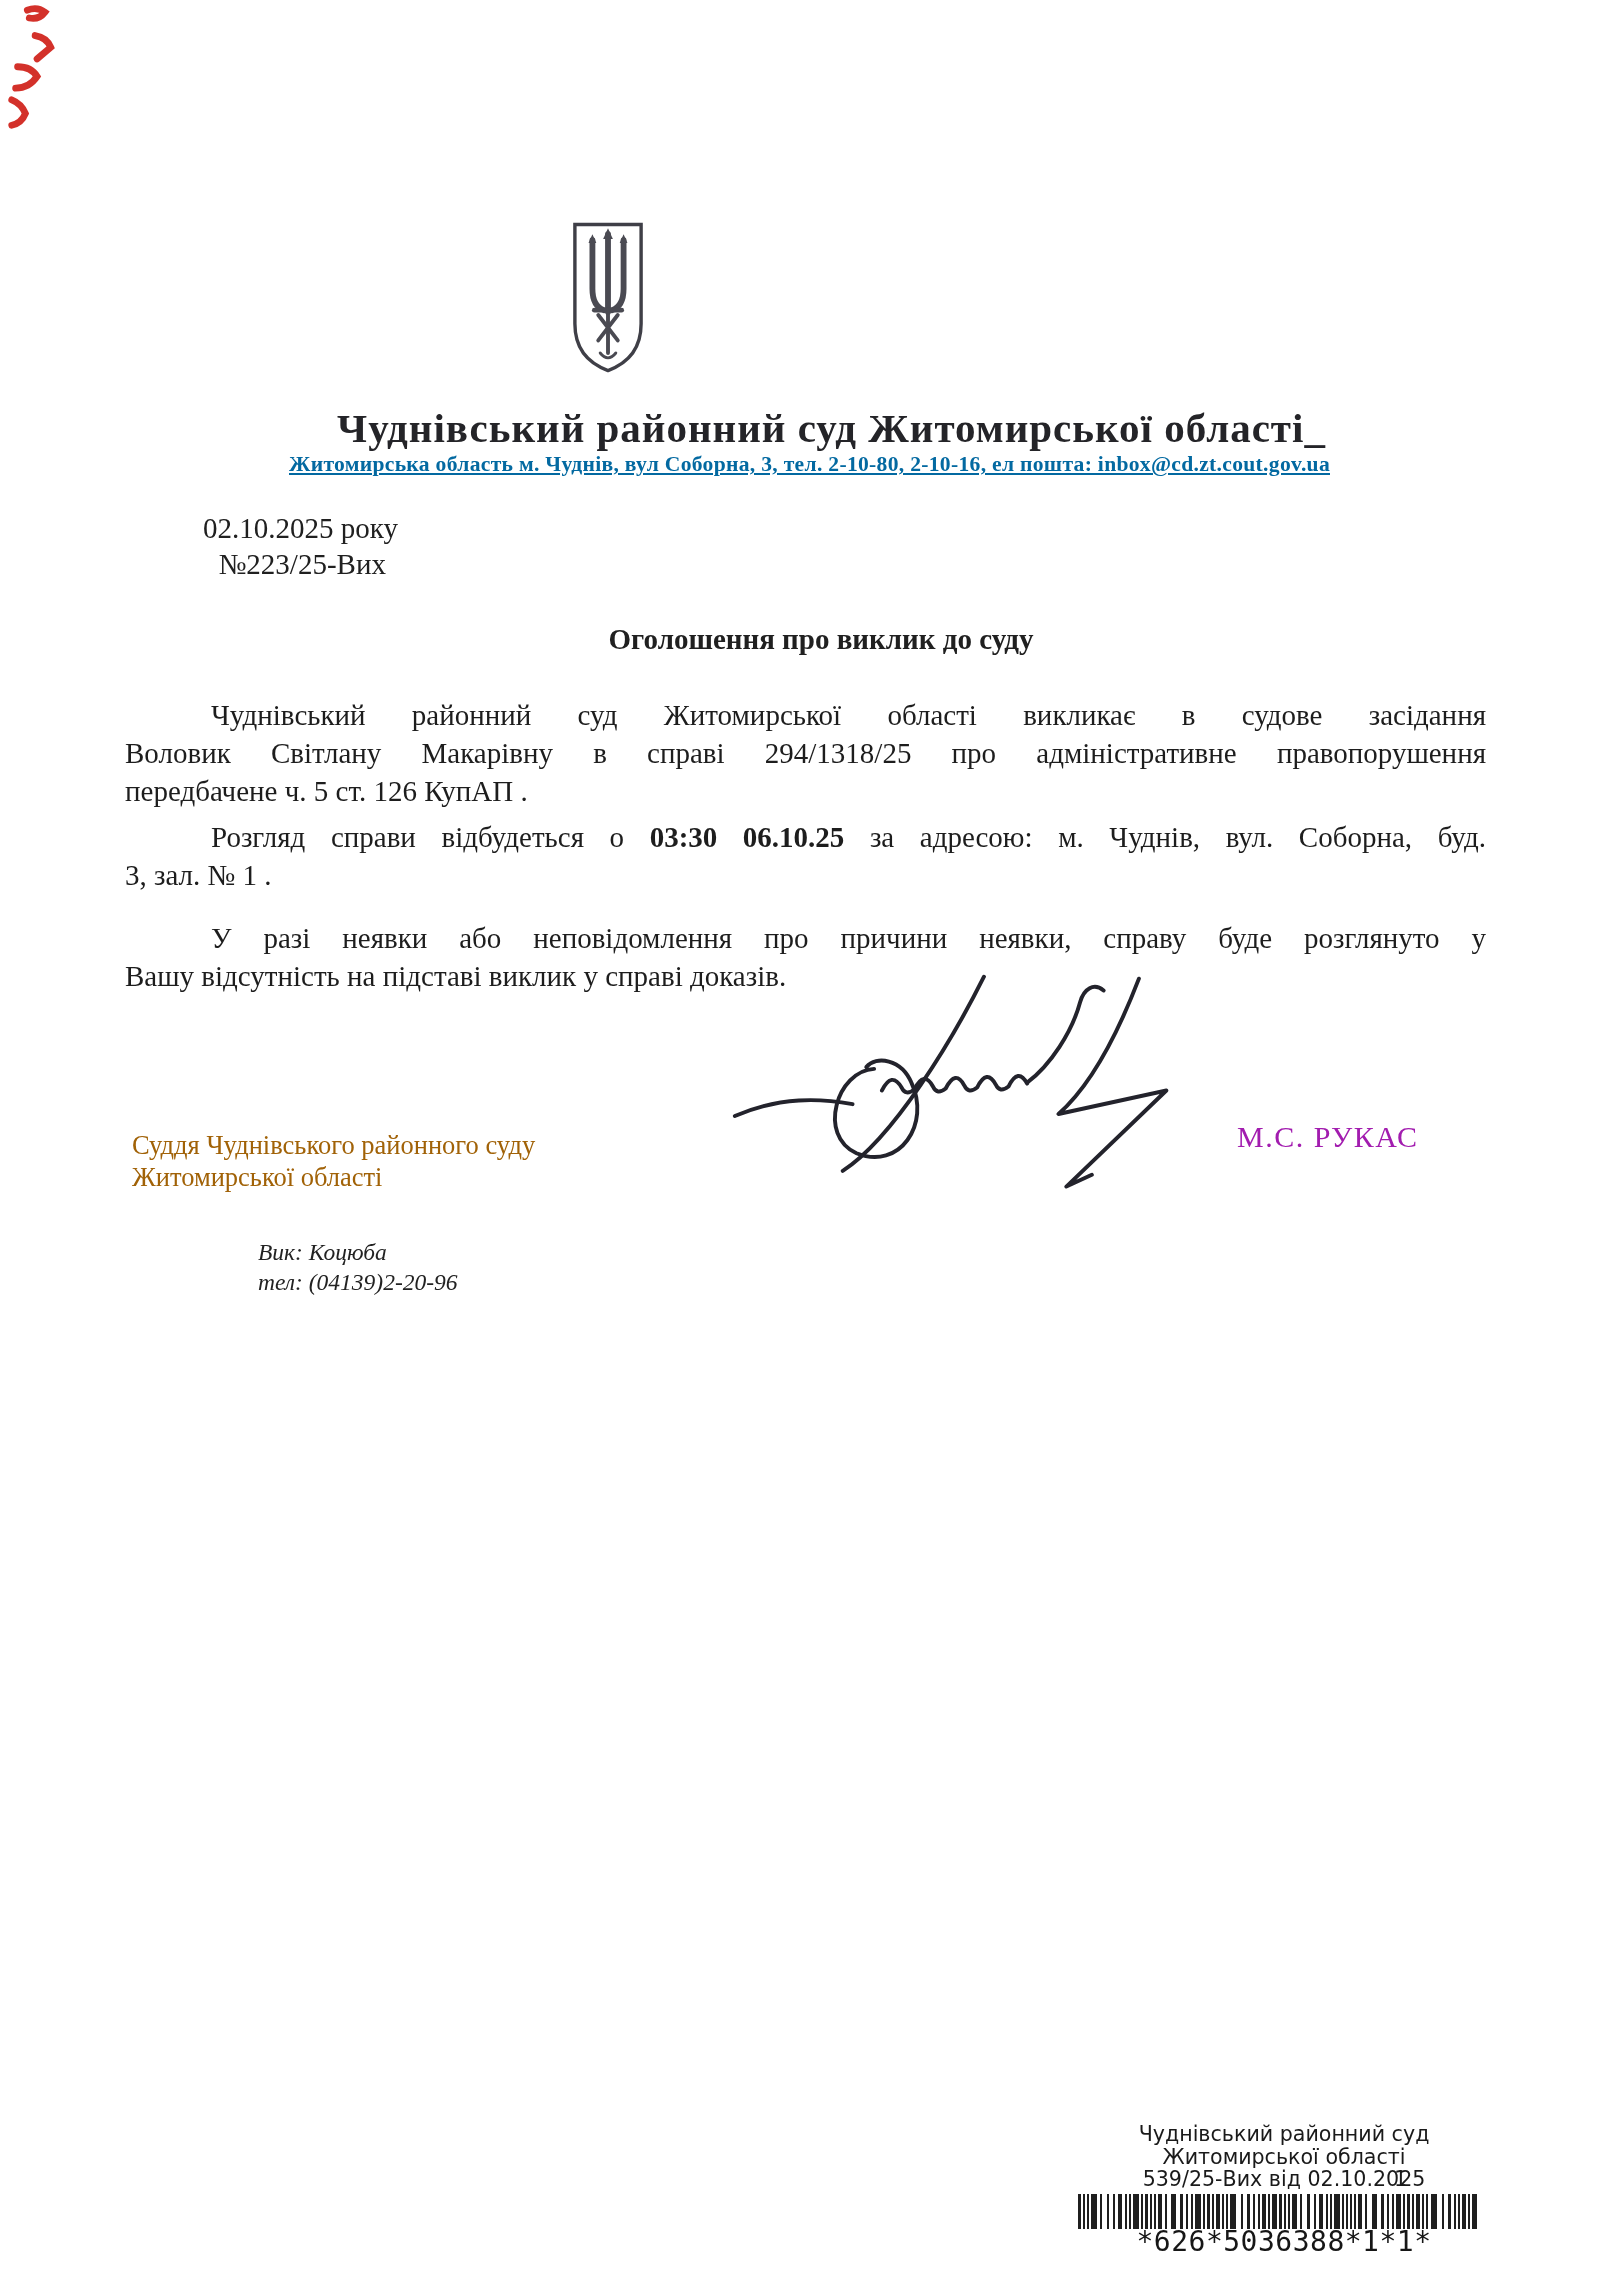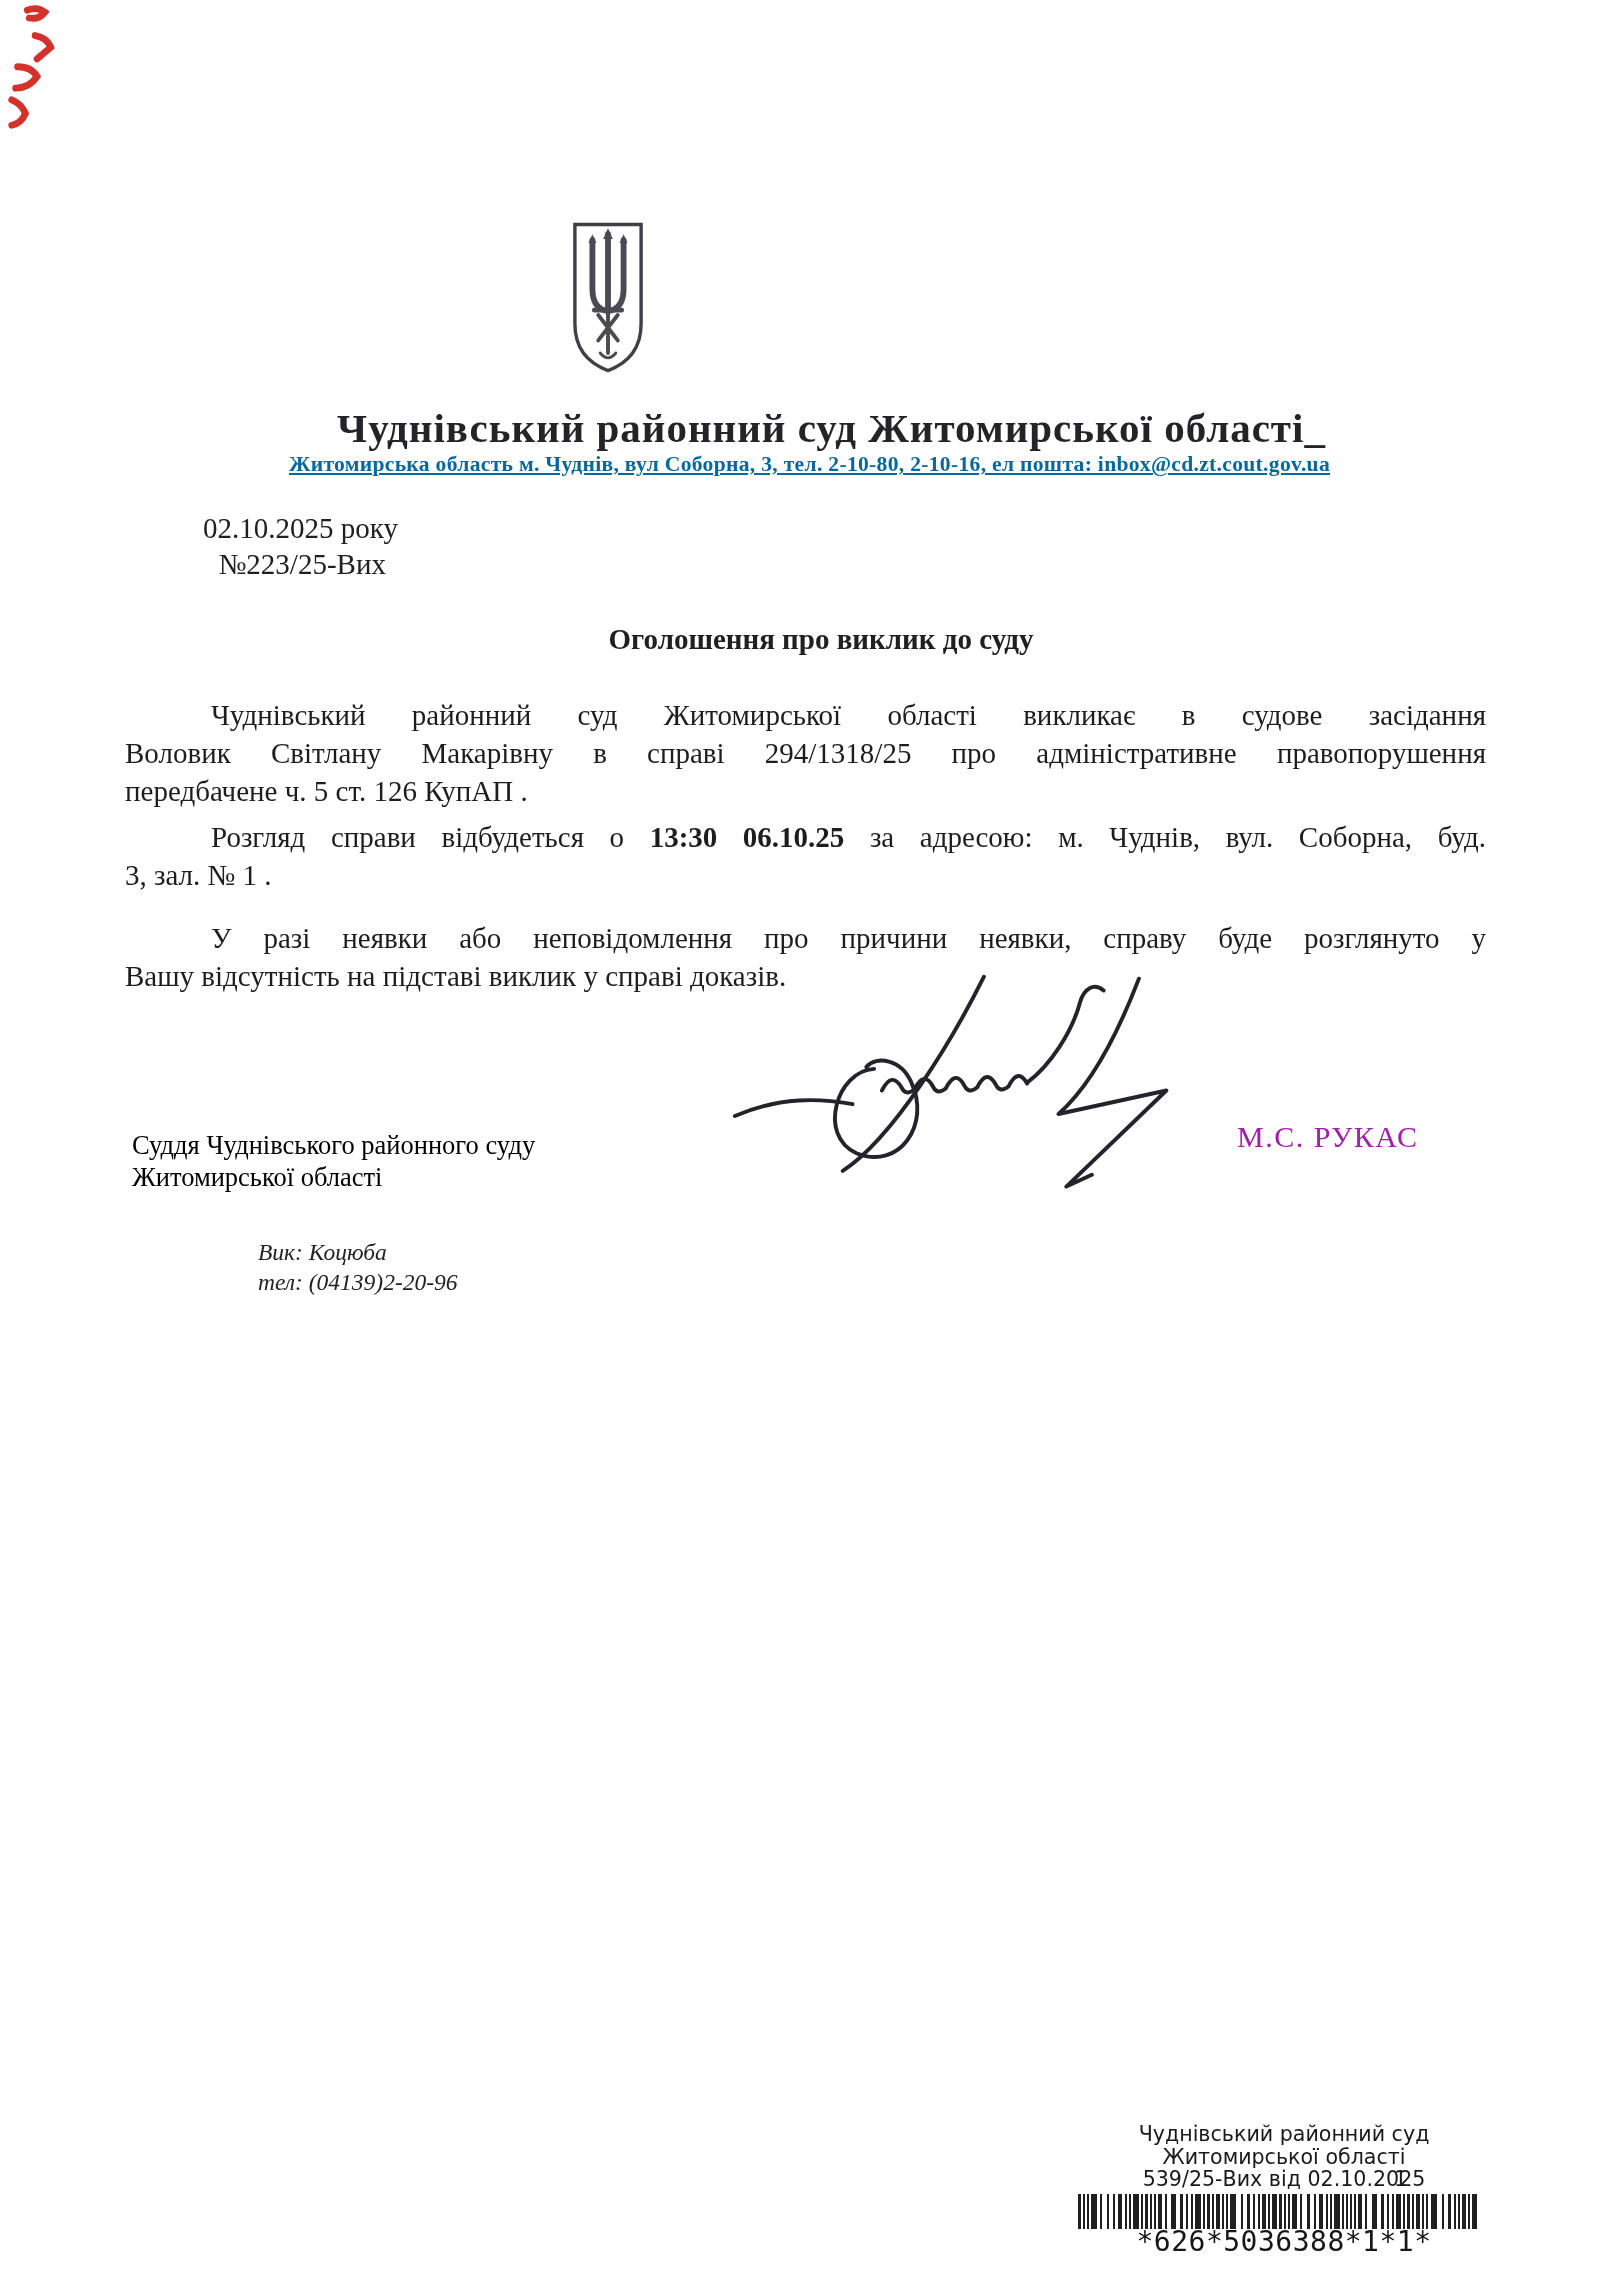--- a/index.html
+++ b/index.html
@@ -37,21 +37,21 @@
     position:absolute;left:125px;top:696px;width:1361px;
     font-size:29px;line-height:38px;color:#1d1d1d;
   }
   .line{text-align:justify;text-align-last:justify;}
   .line.last{text-align:left;text-align-last:left;}
   .line.indent{text-indent:86px;}
   .gap8{margin-top:7.8px;}
   .gap14{margin-top:25px;}
   .judge-block{
     position:absolute;left:132px;top:1129px;
-    font-size:26.5px;line-height:32px;color:#000000;
+    font-size:26.5px;line-height:32px;color:#a16207;
   }
   .signature{position:absolute;left:727px;top:961px;}
   .judge-name{
     position:absolute;left:1237px;top:1120px;
     font-size:30px;color:#a21caf;letter-spacing:1.5px;
   }
   .executor{
     position:absolute;left:258px;top:1237px;
     font-style:italic;font-size:23.5px;line-height:30px;color:#222;
   }
@@ -114,21 +114,21 @@
     <div class="num">№223/25-Вих</div>
   </div>
 
   <div class="doc-title">Оголошення про виклик до суду</div>
 
   <div class="body-text">
     <div class="line indent">Чуднівський районний суд Житомирської області викликає в судове засідання</div>
     <div class="line">Воловик Світлану Макарівну в справі 294/1318/25 про адміністративне правопорушення</div>
     <div class="line last">передбачене  ч. 5 ст. 126 КупАП .</div>
 
-    <div class="line indent gap8"><span>Розгляд справи відбудеться о </span><b>13:30 06.10.25</b><span> за адресою: м. Чуднів, вул. Соборна, буд.</span></div>
+    <div class="line indent gap8"><span>Розгляд справи відбудеться о </span><b>03:30 06.10.25</b><span> за адресою: м. Чуднів, вул. Соборна, буд.</span></div>
     <div class="line last">3, зал. № 1 .</div>
 
     <div class="line indent gap14">У разі неявки або неповідомлення про причини неявки, справу буде розглянуто у</div>
     <div class="line last">Вашу відсутність на підставі виклик у справі доказів.</div>
   </div>
 
   <svg class="signature" width="510" height="255" viewBox="0 0 520 260">
     <g fill="none" stroke="#23232c" stroke-width="4" stroke-linecap="round" stroke-linejoin="round">
       <path d="M8 158 C55 138 95 140 128 146"></path>
       <path d="M150 110 C112 112 92 178 132 196 C176 214 208 166 188 124 C178 100 152 96 142 108"></path>

